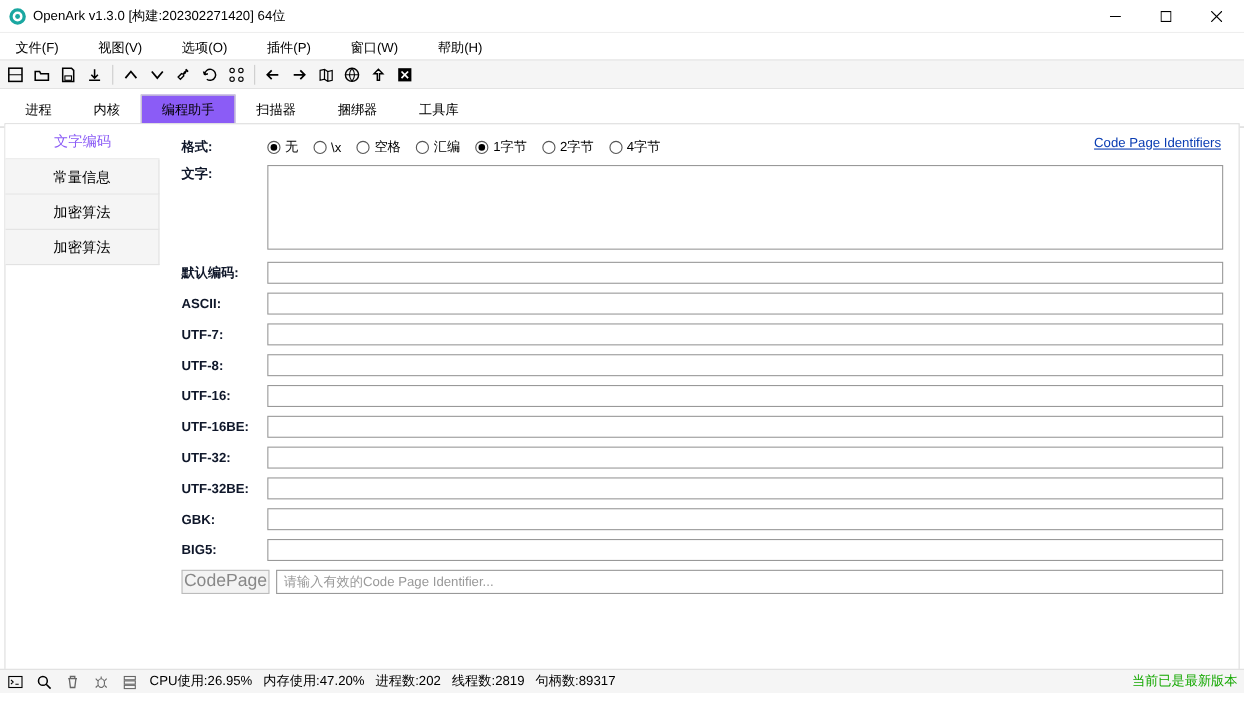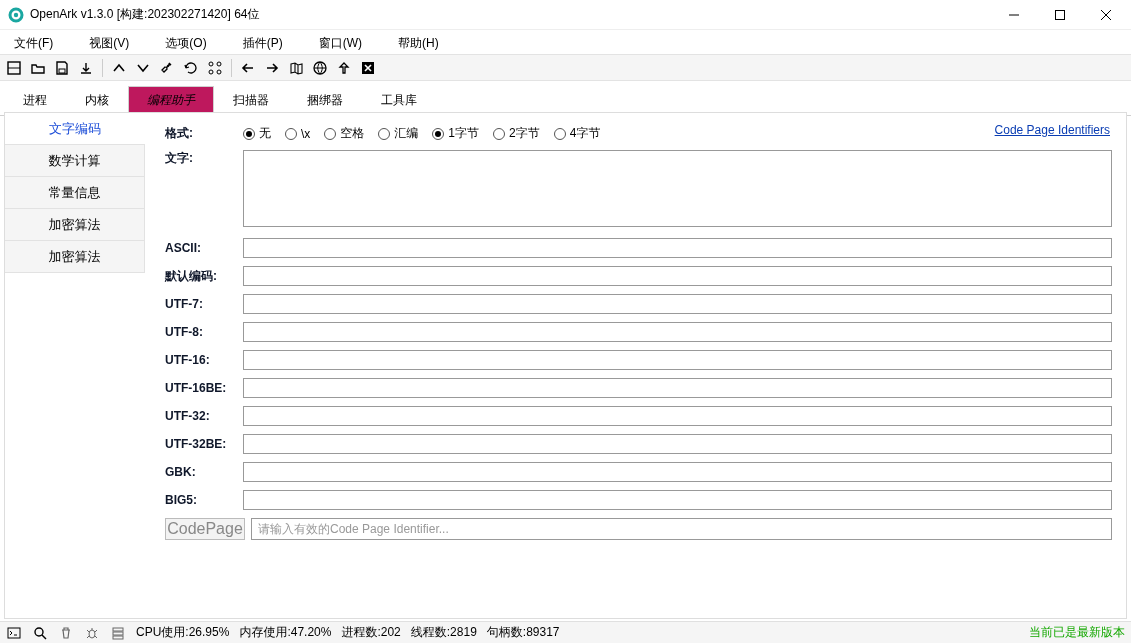--- a/index.html
+++ b/index.html
@@ -13,48 +13,48 @@
 
 .menubar { height:24px; display:flex; align-items:flex-end; padding:0 4px; gap:16px; background:#fff; }
 .menuitem { padding:2px 10px; color:#000; }
 
 .toolbar { height:27px; display:flex; align-items:center; padding:0 4px; gap:4px; background:#f5f5f5; border-top:1px solid #e3e3e3; border-bottom:1px solid #e3e3e3; }
 .toolbtn { width:20px; height:20px; display:flex; align-items:center; justify-content:center; color:#222; }
 .toolsep { width:1px; height:18px; background:#ccc; margin:0 2px; }
 
 .tabs-outer { display:flex; border-bottom:1px solid #d0d0d0; padding:4px 4px 0 4px; background:#fff; }
 .tab-outer { padding:5px 18px 6px 18px; border:1px solid transparent; border-bottom:none; color:#000; position:relative; top:1px; }
-.tab-outer.active { background:#be185d; border-color:#d0d0d0; border-bottom:1px solid #fff;font-style:italic;}
+.tab-outer.active { background:#8b5cf6; border-color:#d0d0d0; border-bottom:1px solid #fff;}
 .tab-outer:not(.active){ border-bottom:1px solid #d0d0d0;}
 
 .body { position:absolute; left:4px; right:4px; top:112px; bottom:24px; border:1px solid #ddd; background:#fff; display:flex; }
 
 .sidetabs { width:140px; border-right:0; }
 .sidetab { height:32px; display:flex; align-items:center; justify-content:center; border-bottom:1px solid #e2e2e2; background:#f5f5f5; color:#000; font-size:13px;}
-.sidetab.active { background:#fff; color:#1d4ed8; font-weight:500;}
+.sidetab.active { background:#fff; color:#8b5cf6; font-weight:500;}
 .sidetab:not(.active){ border-right:1px solid #e2e2e2;}
 
 .content { flex:1; padding:12px 14px 6px 20px; position:relative; }
 .row { display:flex; align-items:center; margin-bottom:8px; }
 .row .lab { width:78px; font-weight:700; color:#0f172a; font-size:12px; }
 .row .val { flex:1; }
 .cp-link { position:absolute; top:10px; right:16px; color:#0a3db3; text-decoration:underline; font-size:12px;}
 
 .radios { display:flex; align-items:center; gap:14px; }
 .radio { display:flex; align-items:center; gap:4px; }
 .rdot { width:12px; height:12px; border-radius:50%; border:1px solid #555; display:flex; align-items:center; justify-content:center;}
 .rdot.sel::after { content:""; width:6px; height:6px; border-radius:50%; background:#000; }
 
 textarea.big { width:100%; height:77px; border:1px solid #999; resize:none; outline:none; padding:4px; font-family:inherit;}
 input.line { width:100%; height:20px; border:1px solid #999; padding:0 4px; outline:none; font-family:inherit;}
 .cpbtn { width:80px; height:22px; border:1px solid #bbb; background:#f3f3f3; color:#888; font-size:16px;}
 input.cpin { flex:1; margin-left:6px; height:22px; border:1px solid #999; padding:0 6px; color:#888; outline:none; font-family:inherit;}
 input.cpin::placeholder { color:#999; font-style:normal;}
 
-.statusbar { position:absolute; left:0; right:0; bottom:0; height:22px; background:#f5f5f5; border-top:1px solid #e0e0e0; display:flex; align-items:center; padding:0 6px; gap:10px;margin-top:19px;}
+.statusbar { position:absolute; left:0; right:0; bottom:13px; height:22px; background:#f5f5f5; border-top:1px solid #e0e0e0; display:flex; align-items:center; padding:0 6px; gap:10px;margin-top:19px;}
 .sb-ico { width:16px; height:16px; display:flex; align-items:center; justify-content:center; color:#555;}
 .sb-text { color:#000; font-size:12px; white-space:nowrap;}
 .sb-green { color:#14a800; margin-left:auto; font-size:12px;}
 
 svg { display:block; }
 </style>
 </head>
 <body>
 
 <div class="titlebar">
@@ -187,21 +187,20 @@
   <div class="tab-outer">内核</div>
   <div class="tab-outer active">编程助手</div>
   <div class="tab-outer">扫描器</div>
   <div class="tab-outer">捆绑器</div>
   <div class="tab-outer">工具库</div>
 </div>
 
 <div class="body">
   <div class="sidetabs">
     <div class="sidetab active">文字编码</div>
-    <div class="sidetab">数学计算</div>
     <div class="sidetab">常量信息</div>
     <div class="sidetab">加密算法</div>
     <div class="sidetab">加密算法</div>
   </div>
 
   <div class="content">
     <a class="cp-link">Code Page Identifiers</a>
 
     <div class="row">
       <div class="lab">格式:</div>
@@ -236,25 +235,25 @@
           </label>
       </div>
     </div>
 
     <div class="row" style="align-items:flex-start">
       <div class="lab">文字:</div>
       <div class="val"><textarea class="big" style=""></textarea></div>
     </div>
 
     <div class="row">
+        <div class="lab">默认编码:</div>
+        <div class="val"><input class="line" style=""></div>
+      </div>
+    <div class="row">
         <div class="lab">ASCII:</div>
-        <div class="val"><input class="line" style=""></div>
-      </div>
-    <div class="row">
-        <div class="lab">默认编码:</div>
         <div class="val"><input class="line" style=""></div>
       </div>
     <div class="row">
         <div class="lab">UTF-7:</div>
         <div class="val"><input class="line" style=""></div>
       </div>
     <div class="row">
         <div class="lab">UTF-8:</div>
         <div class="val"><input class="line" style=""></div>
       </div>

